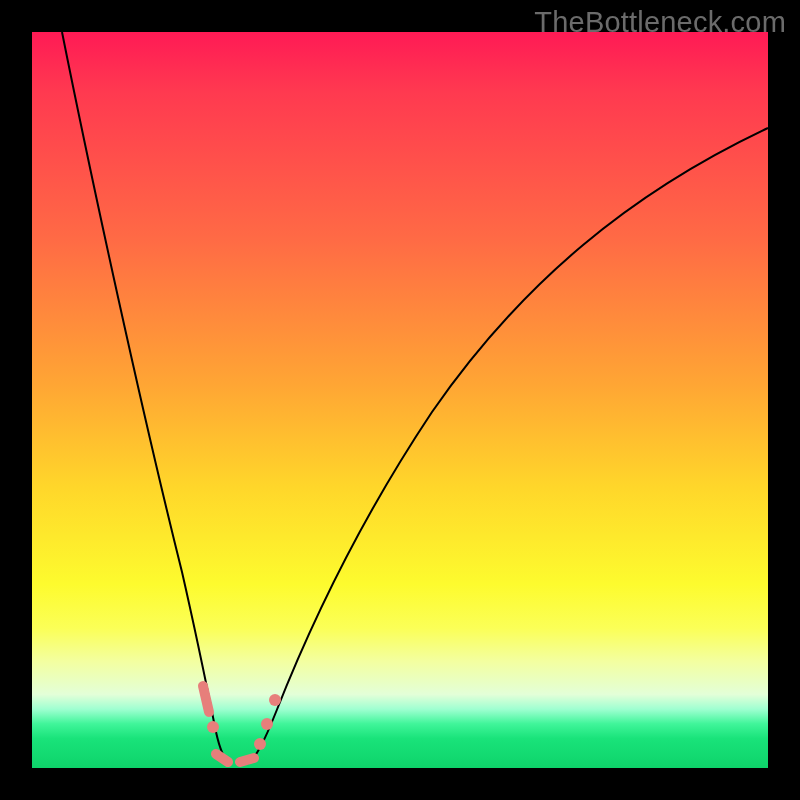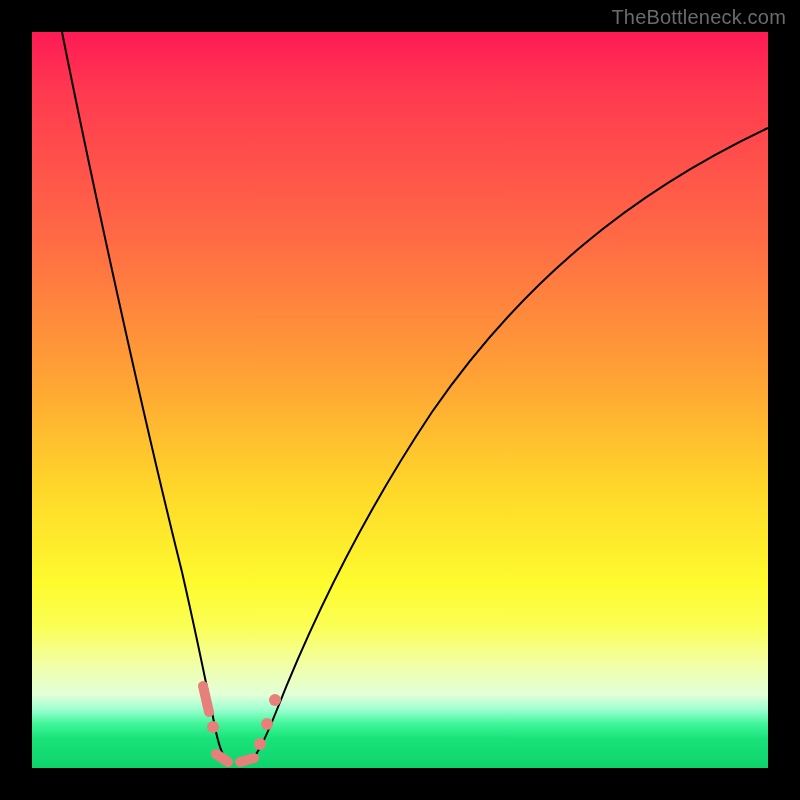--- a/index.html
+++ b/index.html
@@ -40,21 +40,21 @@
       #40f59a 94%,
       #19e37a 96%,
       #0ed36a 100%
     );
   }
   .watermark {
     position: absolute;
     top: 6px;
     right: 14px;
     color: #6b6b6b;
-    font-size: 20px;
+    font-size: 29px;
     letter-spacing: 0.2px;
     font-weight: 500;
   }
   svg.curves {
     position: absolute;
     left: 0;
     top: 0;
     width: 736px;
     height: 736px;
     overflow: visible;

